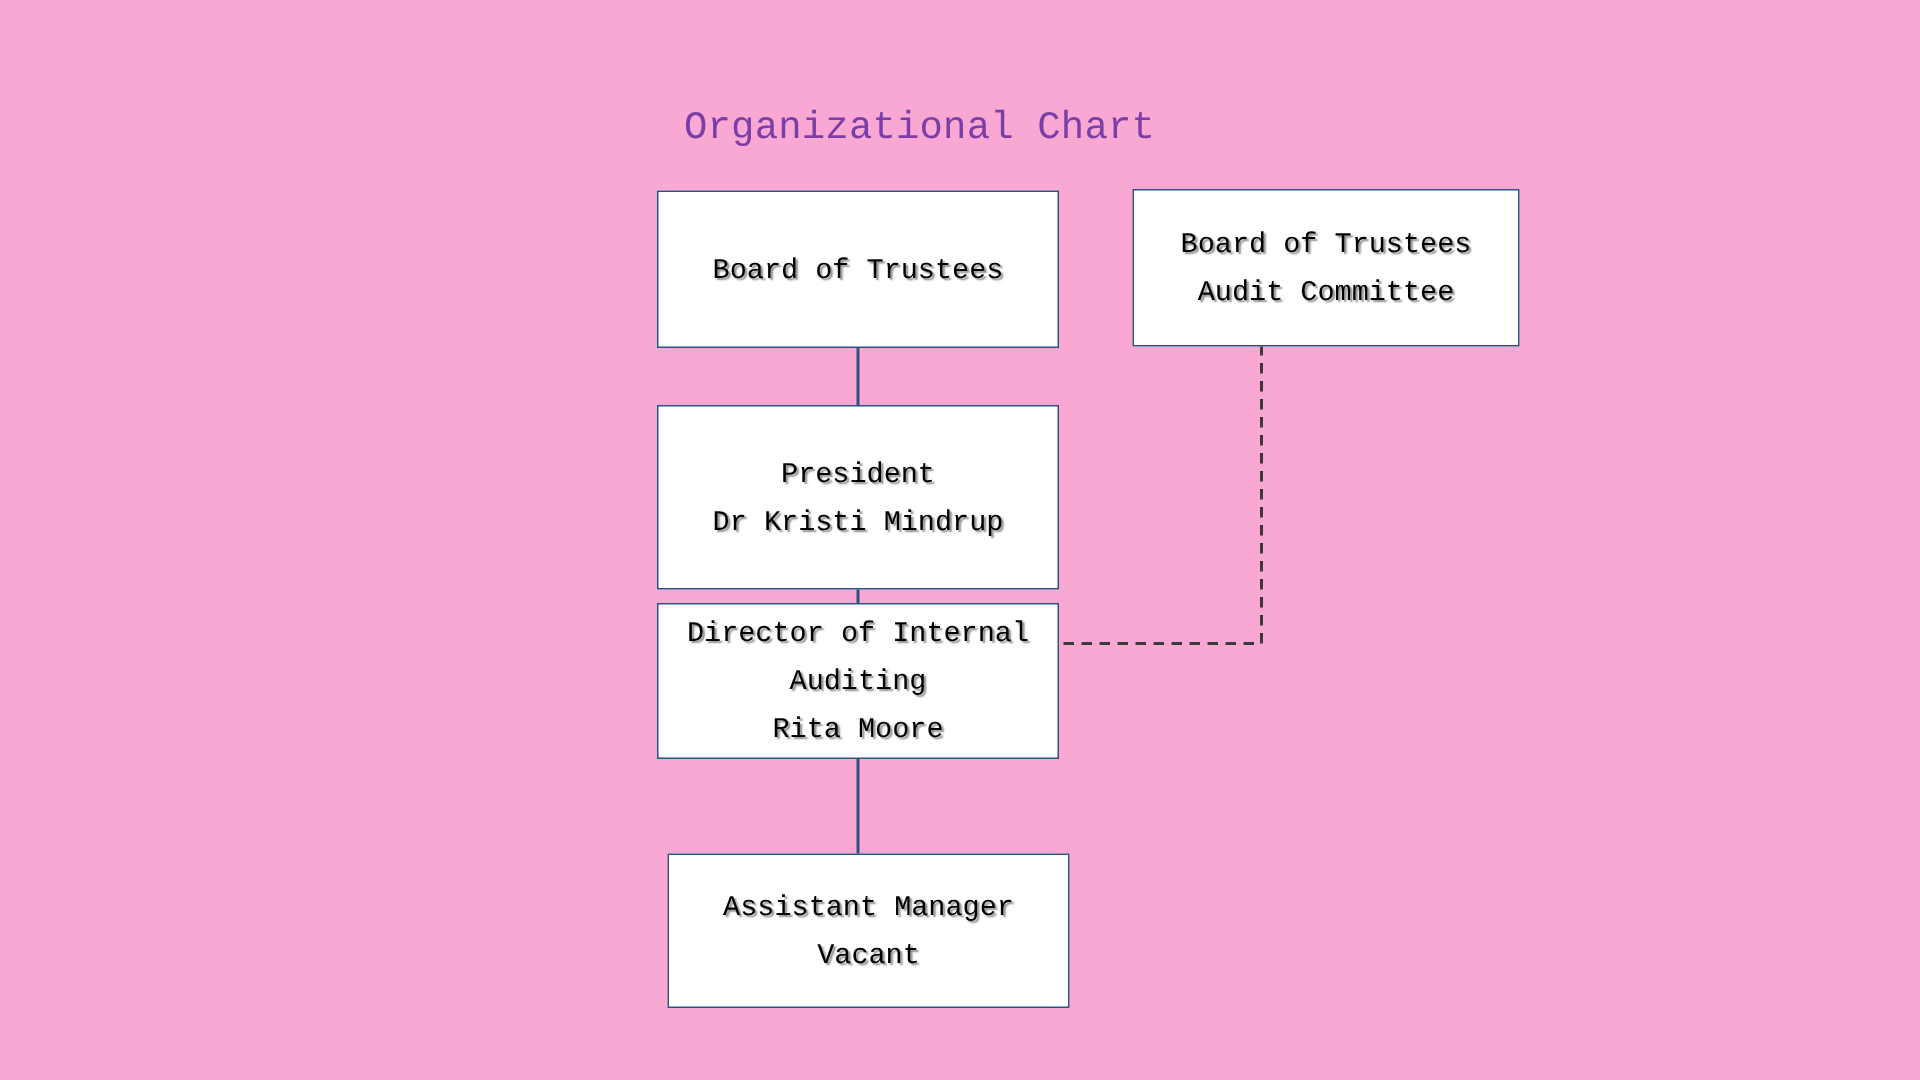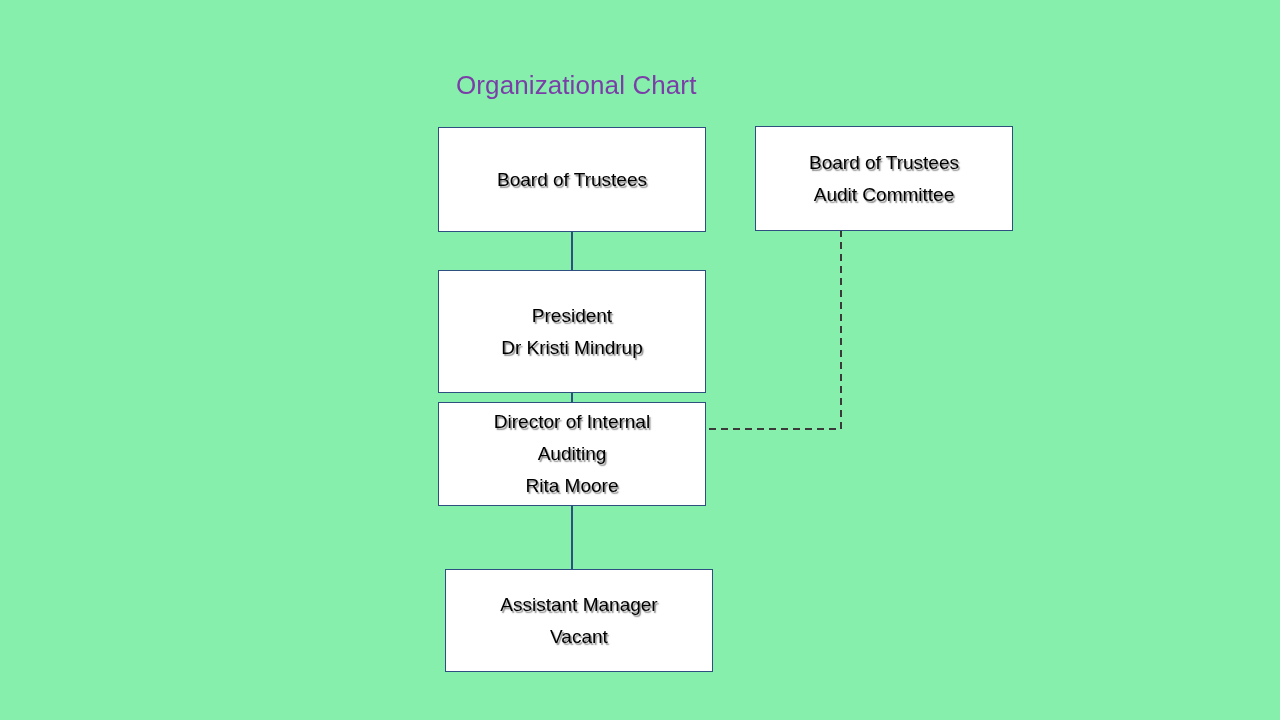--- a/index.html
+++ b/index.html
@@ -9,22 +9,23 @@
     background: #ffffff;
   }
   body {
     font-family: "Liberation Sans", sans-serif;
     -webkit-font-smoothing: antialiased;
   }
   #canvas {
     position: relative;
     width: 1280px;
     height: 720px;
-    background: #86efac;
+    background: #f9a8d4;
     overflow: hidden;
+    font-family: Liberation Mono, monospace;
   }
 
   
   .chart-title {
     position: absolute;
     left: 456px;
     top: 68px;
     font-size: 26px;
     line-height: 34px;
     color: #7B3EA8;

